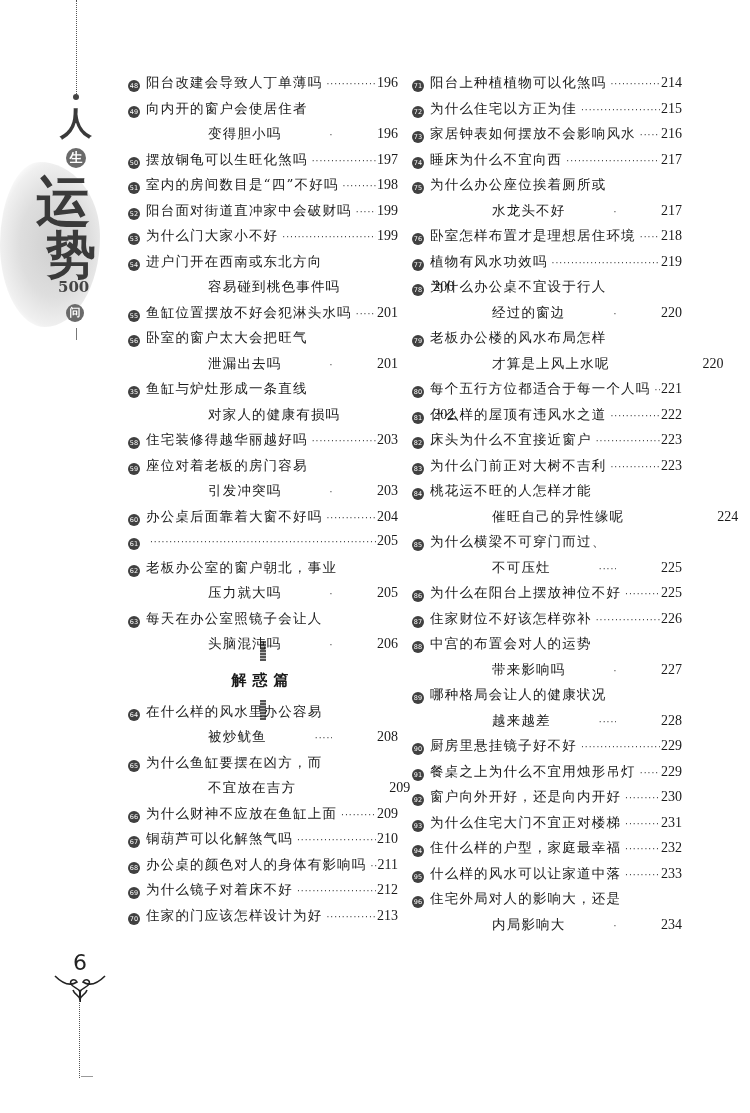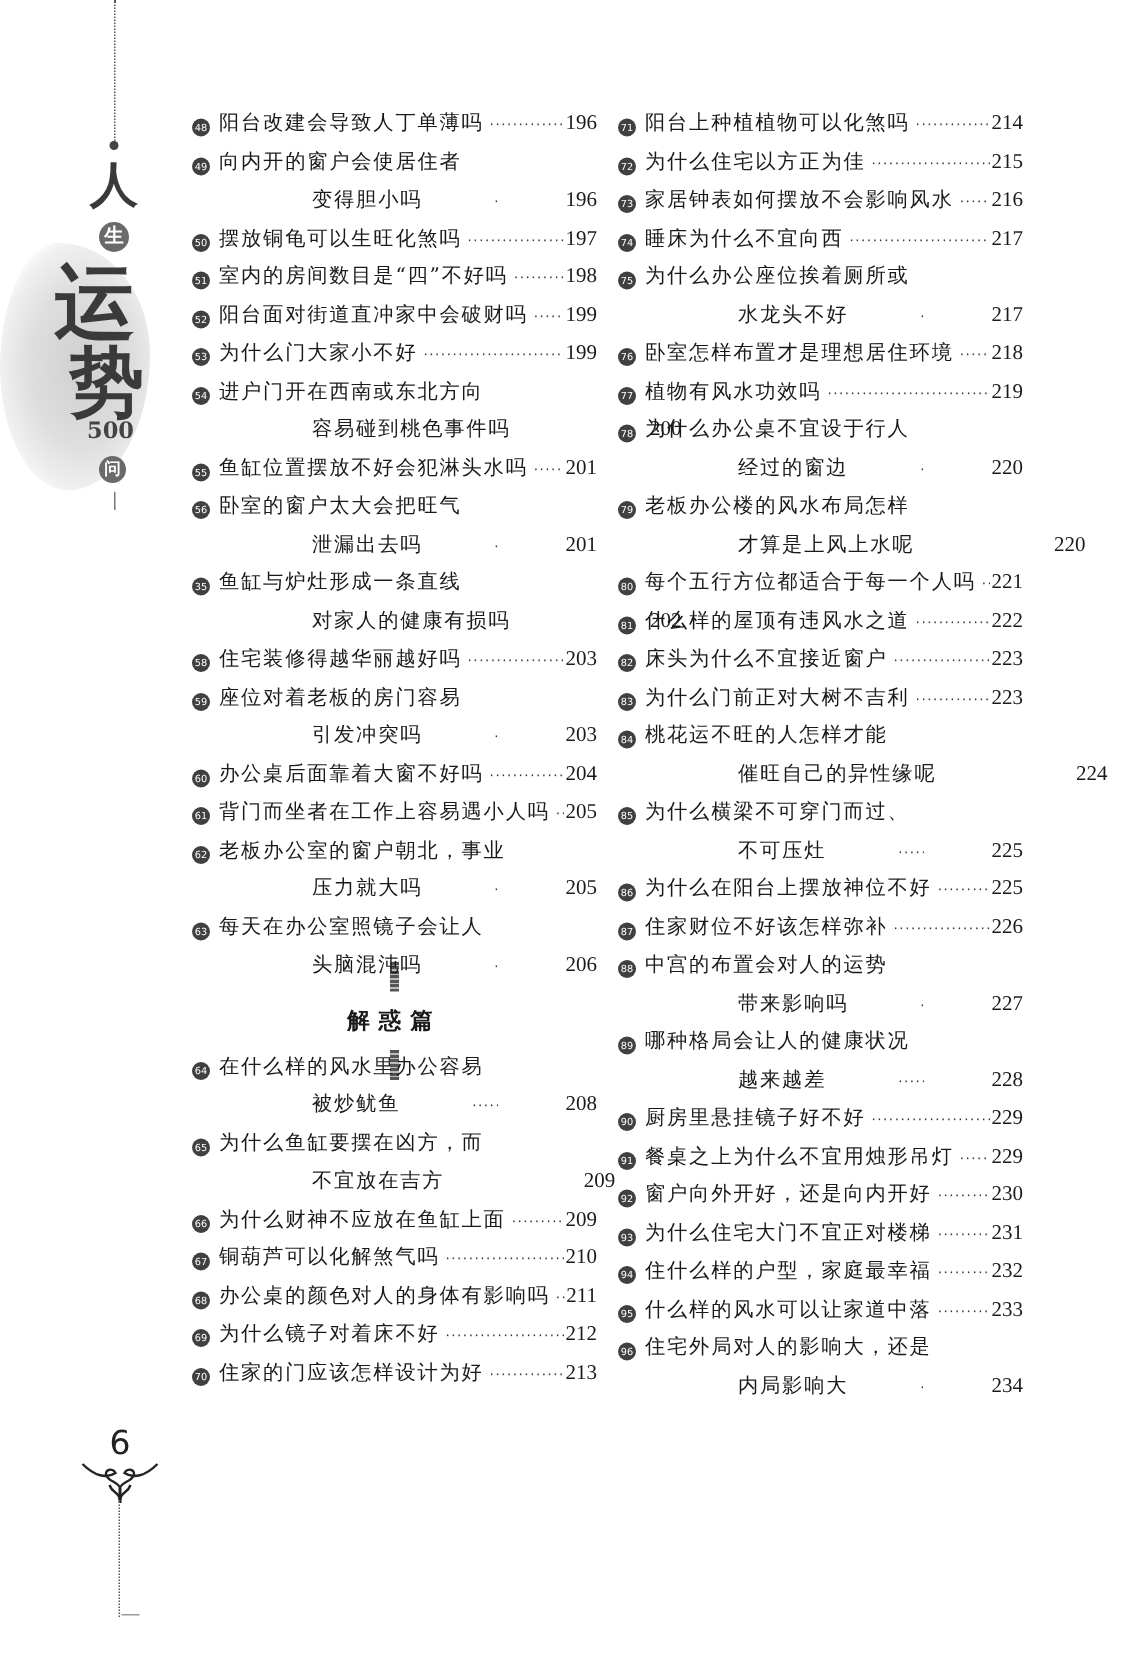--- a/index.html
+++ b/index.html
@@ -200,21 +200,20 @@
         <div class="line">
           <span class="badge">60</span>
           <span class="title">办公桌后面靠着大窗不好吗</span>
           <span class="dots"></span>
           <span class="page">204</span>
         </div>
       </div>
       <div class="entry">
         <div class="line">
           <span class="badge">61</span>
-          <span class="title">背门而坐者在工作上容易遇小人吗</span>
           <span class="dots"></span>
           <span class="page">205</span>
         </div>
       </div>
       <div class="entry">
         <div class="line">
           <span class="badge">62</span>
           <span class="title">老板办公室的窗户朝北，事业</span>
         </div>
         <div class="line cont">

